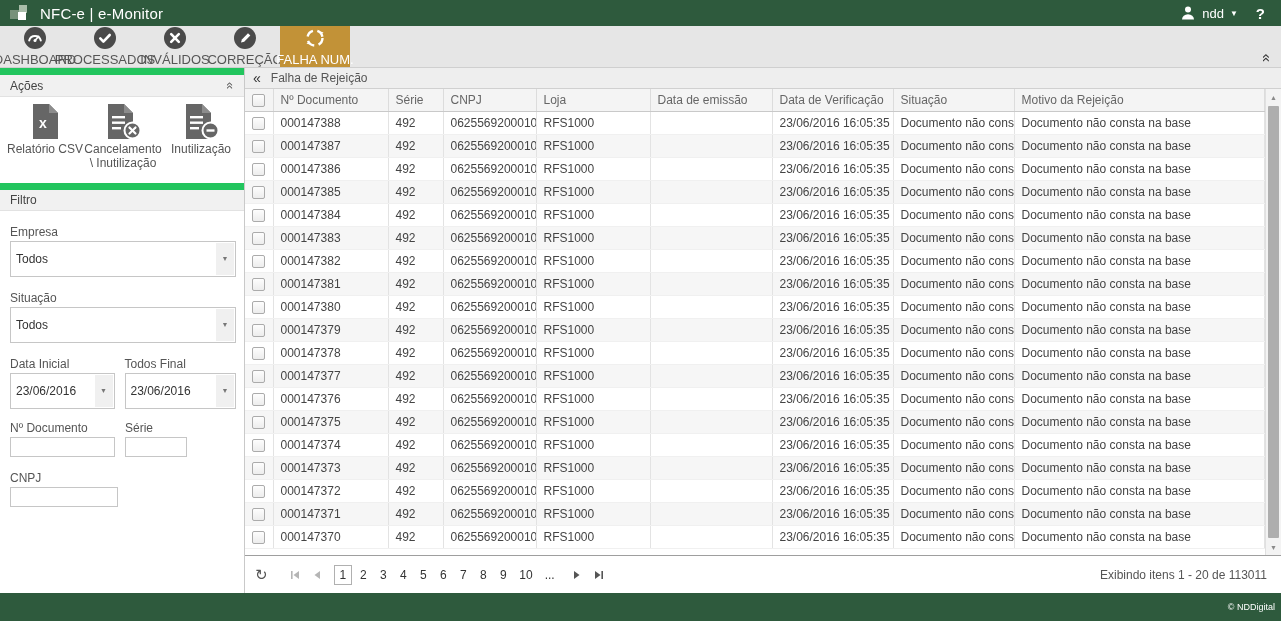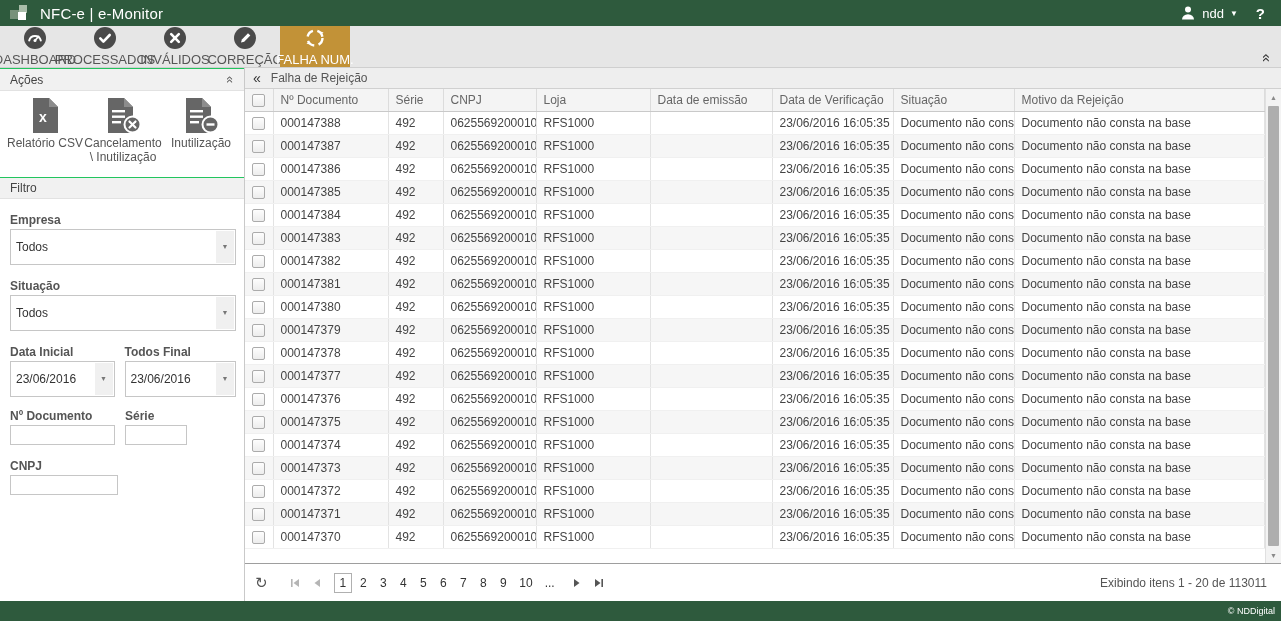--- a/index.html
+++ b/index.html
@@ -27,29 +27,29 @@
   .tab.active { background:#c29237; }
   .tab.active .tab-label { color:#fff; }
   .strip-collapse { position:absolute; right:10px; bottom:0px; font-size:15px; color:#333; cursor:pointer;
                     transform:rotate(90deg); line-height:18px; }
 
   
   .mainrow { flex:1 1 auto; display:flex; min-height:0; }
 
   
   .sidebar { width:245px; flex:0 0 auto; background:#fff; border-right:1px solid #c9c9c9; display:flex; flex-direction:column; font-size:12px; }
-  .section-hdr { background:#f1f1f1; border-top:1px solid #22c55e; border-bottom:1px solid #e2e2e2;
+  .section-hdr { background:#f1f1f1; border-top:7px solid #22c55e; border-bottom:1px solid #e2e2e2;
                  color:#444; padding:3px 10px; display:flex; align-items:center; justify-content:space-between; }
   .section-hdr .chev-up { transform:rotate(90deg); font-size:13px; color:#555; cursor:pointer; }
   .actions-wrap { padding:6px 4px 8px 6px; display:flex; flex-wrap:wrap; }
   .action-item { width:78px; display:flex; flex-direction:column; align-items:center; text-align:center; cursor:pointer; margin-bottom:4px; }
   .action-item .alabel { font-size:12px; color:#555; line-height:1.15; margin-top:2px; }
   .action-item.row2 { margin-left:58px; }
   .filter-body { padding:6px 8px 0 10px; }
-  .f-label { color:#555; margin:8px 0 2px 0;font-weight:bold; }
+  .f-label { color:#555; margin:8px 0 2px 0; }
   .selbox { position:relative; height:36px; border:1px solid #c6c6c6; background:#fff; display:flex; align-items:center;
             padding-left:5px; color:#333; cursor:pointer; }
   .selbox .arrowzone { position:absolute; right:1px; top:1px; bottom:1px; width:18px; background:#f0f0f0;
                        display:flex; align-items:center; justify-content:center; color:#777; font-size:7px; }
   .tbox { height:20px; border:1px solid #c6c6c6; background:#fff; padding:0 4px; font-size:12px; color:#333; width:100%;
           font-family:"Liberation Sans","DejaVu Sans",sans-serif; }
   .two-col { display:flex; gap:10px; }
   .sidebar-bottom { margin-top:auto; border-top:1px solid #8f8f8f; margin-left:10px; margin-right:8px;
                     padding:8px 0 9px 0; display:flex; justify-content:flex-end; }
   .search-btn { width:104px; height:26px; background:#e9e9e9; border:1px solid #b3b3b3; color:#333; font-size:12px;
@@ -81,21 +81,21 @@
   
   .pagerbar { flex:0 0 auto; height:38px; border-top:1px solid #9e9e9e; display:flex; align-items:center; padding:0 10px; gap:4px; background:#fff; }
   .pg-refresh { font-size:15px; color:#555; cursor:pointer; margin-right:14px; line-height:1; }
   .pg-nav { width:18px; height:18px; display:flex; align-items:center; justify-content:center; cursor:pointer; }
   .pg-pages { display:flex; align-items:center; gap:2px; margin:0 4px; }
   .pg-num { min-width:18px; padding:2px 5px; font-size:12px; color:#333; text-align:center; cursor:pointer; }
   .pg-num.current { border:1px solid #b0b0b0; background:#fff; }
   .pg-status { margin-left:auto; font-size:12px; color:#555; padding-right:4px; }
 
   
-  .footer { height:20px; background:#2e5a3d; color:#fff; font-size:9px; display:flex; align-items:center;
+  .footer { height:28px; background:#2e5a3d; color:#fff; font-size:9px; display:flex; align-items:center;
             justify-content:flex-end; padding:0 6px; flex:0 0 auto; }
 </style>
 </head>
 <body>
 
 <div class="app">
 
   <div class="topbar">
     <span class="logo">
       <span class="sq1"></span>

